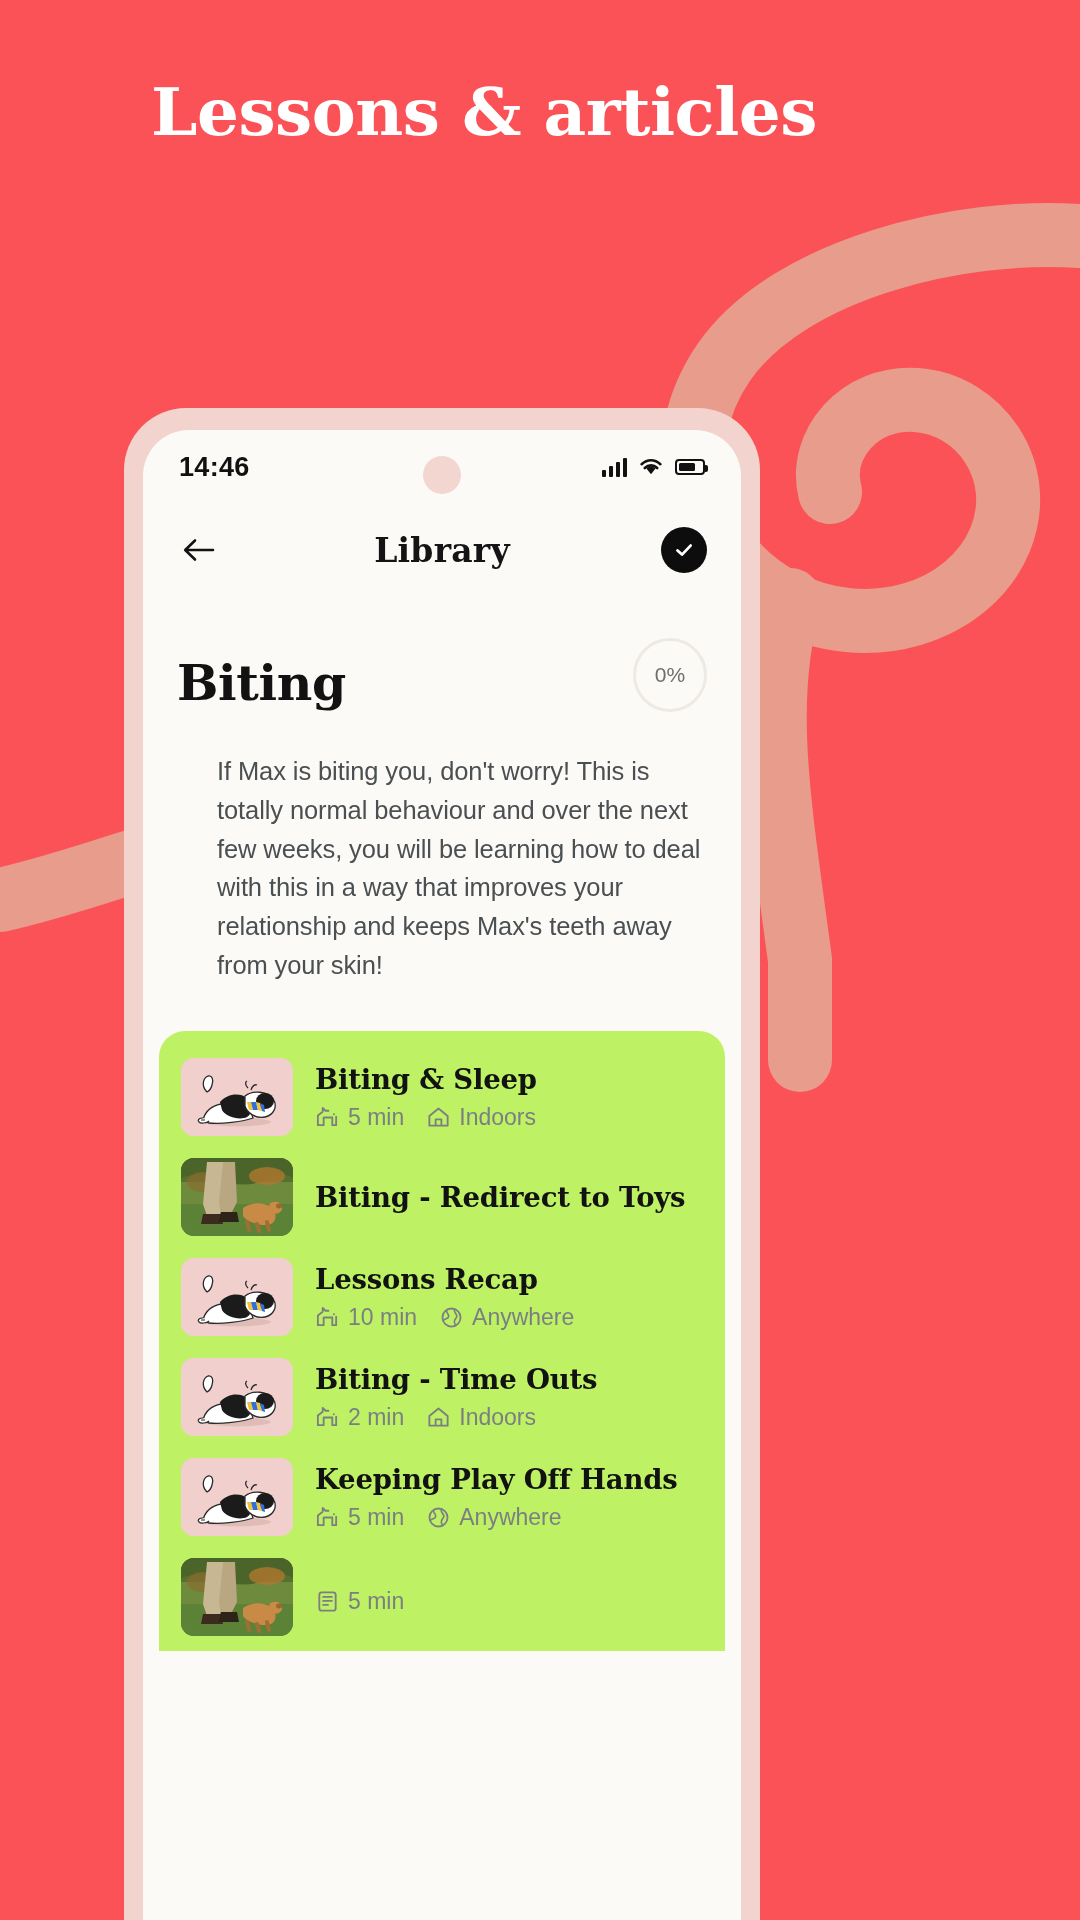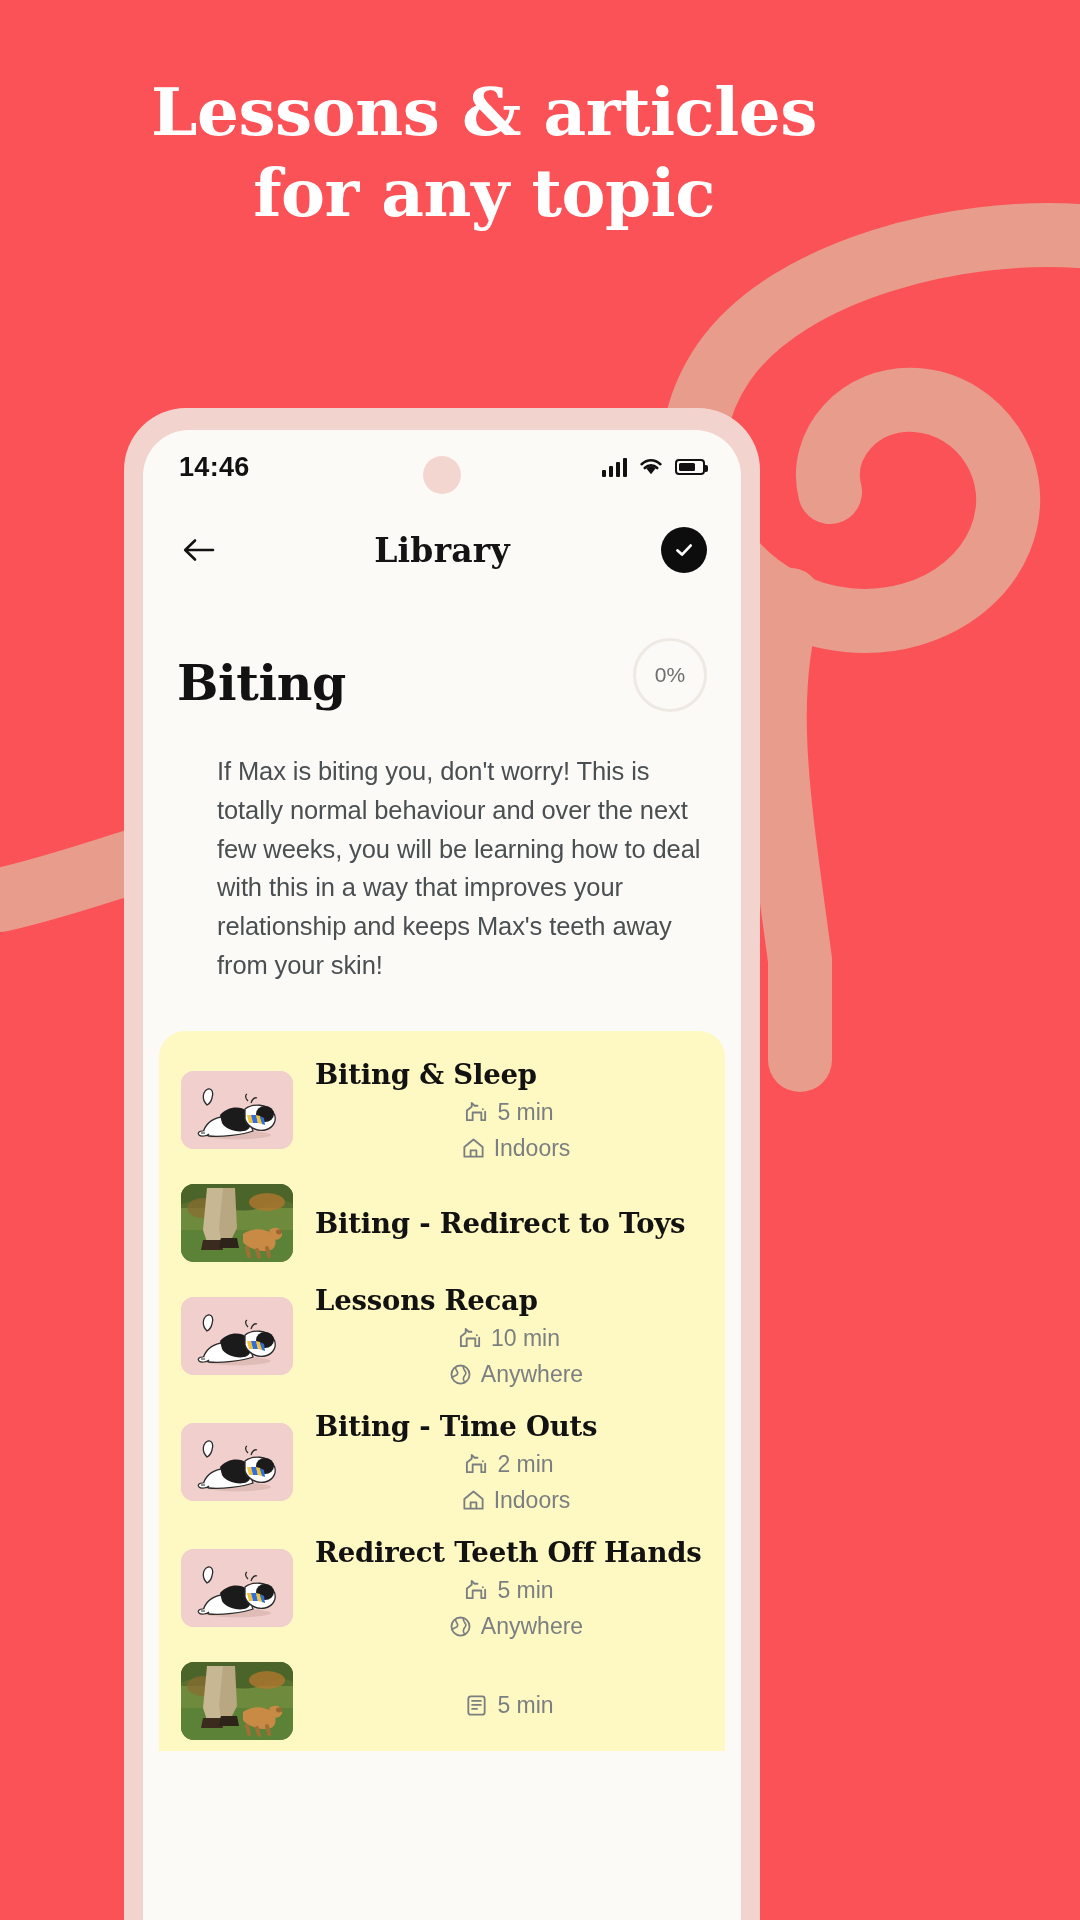--- a/index.html
+++ b/index.html
@@ -116,21 +116,21 @@
   .topic-desc {
     padding:40px 34px 0 34px;
     font-size:25.5px; line-height:1.52; color:#4A4F52;
     letter-spacing:-0.1px;
     margin-left:40px;
   }
 
   
   .list-card {
     margin:46px 16px 0 16px;
-    background:#fef9c3;
+    background:#bef264;
     border-radius:26px 26px 0 0;
     padding:16px 0 0 0;
     min-height:620px;
   }
   .lesson-row {
     display:flex; align-items:center; gap:22px;
     padding:11px 22px;
     cursor:pointer;
   }
   .thumb {
@@ -139,42 +139,41 @@
     background:#F0CFCC;
   }
   .thumb svg { display:block; width:100%; height:100%; }
   .lesson-main { flex:1; min-width:0; }
   .lesson-title {
     font-family:"DejaVu Serif","Liberation Serif",serif;
     font-weight:700; font-size:27.5px; color:#121212;
     letter-spacing:-0.2px; white-space:nowrap;
   }
   .lesson-meta {
-    display:flex; align-items:center; gap:9px;
-    margin-top:9px; color:#7B7F82; font-size:23px;flex-direction:column;
+    display:flex; align-items:flex-start; gap:9px;
+    margin-top:9px; color:#7B7F82; font-size:23px;
   }
   .meta-item { display:flex; align-items:center; gap:8px; }
   .meta-item + .meta-item { margin-left:13px; }
   .meta-icon { width:25px; height:25px; display:block; }
 </style>
 </head>
 <body>
 
 <div class="ribbon-layer">
   <svg width="1080" height="1920" viewBox="0 0 1080 1920">
     <path d="M1080,236 C960,228 790,268 724,362 C662,452 700,556 782,600 C868,646 970,612 1000,540
              C1028,472 980,404 916,400 C860,396 818,444 830,492" fill="none" stroke="#E79C8C" stroke-width="64" stroke-linecap="round"></path>
     <path d="M790,600 C760,700 780,810 800,960 L800,1060" fill="none" stroke="#E79C8C" stroke-width="64" stroke-linecap="round"></path>
     <path d="M0,900 C90,880 160,846 236,838 C300,832 340,852 360,880" fill="none" stroke="#E79C8C" stroke-width="64" stroke-linecap="round"></path>
   </svg>
 </div>
 
 <div class="headline">
   <div>Lessons &amp; articles</div>
-  <div>for any topic</div>
 </div>
 
 <div class="phone-bezel">
   <div class="phone-screen">
 
     <div class="statusbar">
       <div class="status-time">14:46</div>
       <div class="punch-hole"></div>
       <div class="status-icons">
         <span class="bars">
@@ -375,21 +374,21 @@
   <path d="M67 30 C64 27 64 24 66 23" stroke="#2B2B2B" stroke-width="1.3" fill="none"></path>
   <path d="M66 44 L70 44 L72 52 L68 52 Z" fill="#F2C23C"></path>
   <path d="M70 44 L75 44 L77 52 L72 52 Z" fill="#2F6FD6"></path>
   <path d="M75 44 L79 45 L81 53 L77 52 Z" fill="#F2C23C"></path>
   <path d="M79 45 L83 47 L84 54 L81 53 Z" fill="#2F6FD6"></path>
   <path d="M22 60 C18 60 16 62 18 64 C20 66 26 65 28 63" fill="#FFFFFF" stroke="#2B2B2B" stroke-width="1.2"></path>
   <path d="M20 62 L24 62" stroke="#2B2B2B" stroke-width="1"></path>
 </svg>
           </div>
           <div class="lesson-main">
-            <div class="lesson-title">Redirect Teeth Off Hands</div>
+            <div class="lesson-title">Keeping Play Off Hands</div>
             <div class="lesson-meta">
               <span class="meta-item">
                 <svg class="meta-icon" viewBox="0 0 26 26">
                   <path d="M3 11 L3 21 M3 21 L9 21 M9 21 L9 13 M9 13 L18 13 M18 13 L18 21 M18 21 L22 21 L22 12 M3 11 L8 7 L8 3 L11 6 L14 6" stroke="#7B7F82" stroke-width="1.9" fill="none" stroke-linecap="round" stroke-linejoin="round"></path>
                   <circle cx="19.6" cy="9.6" r="1" fill="#7B7F82"></circle>
                 </svg>
                 <span>5 min</span>
               </span>
               <span class="meta-item">
                 <svg class="meta-icon" viewBox="0 0 26 26">

